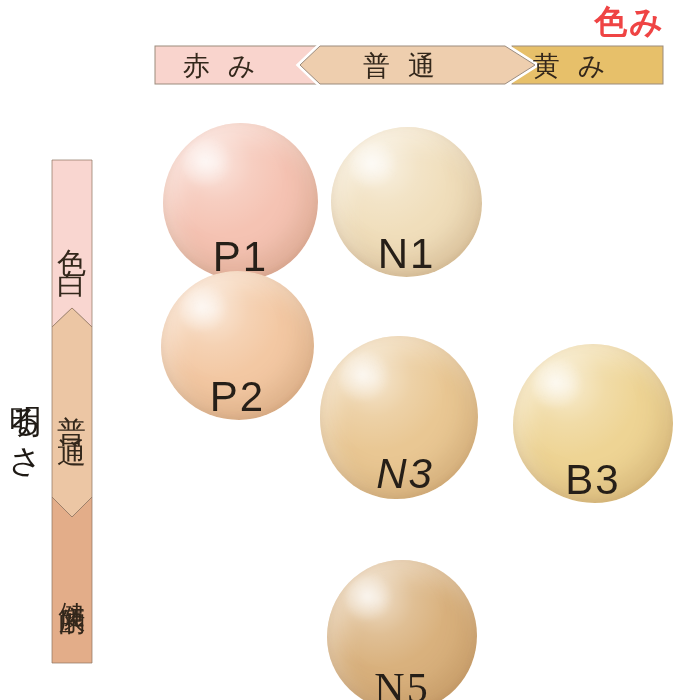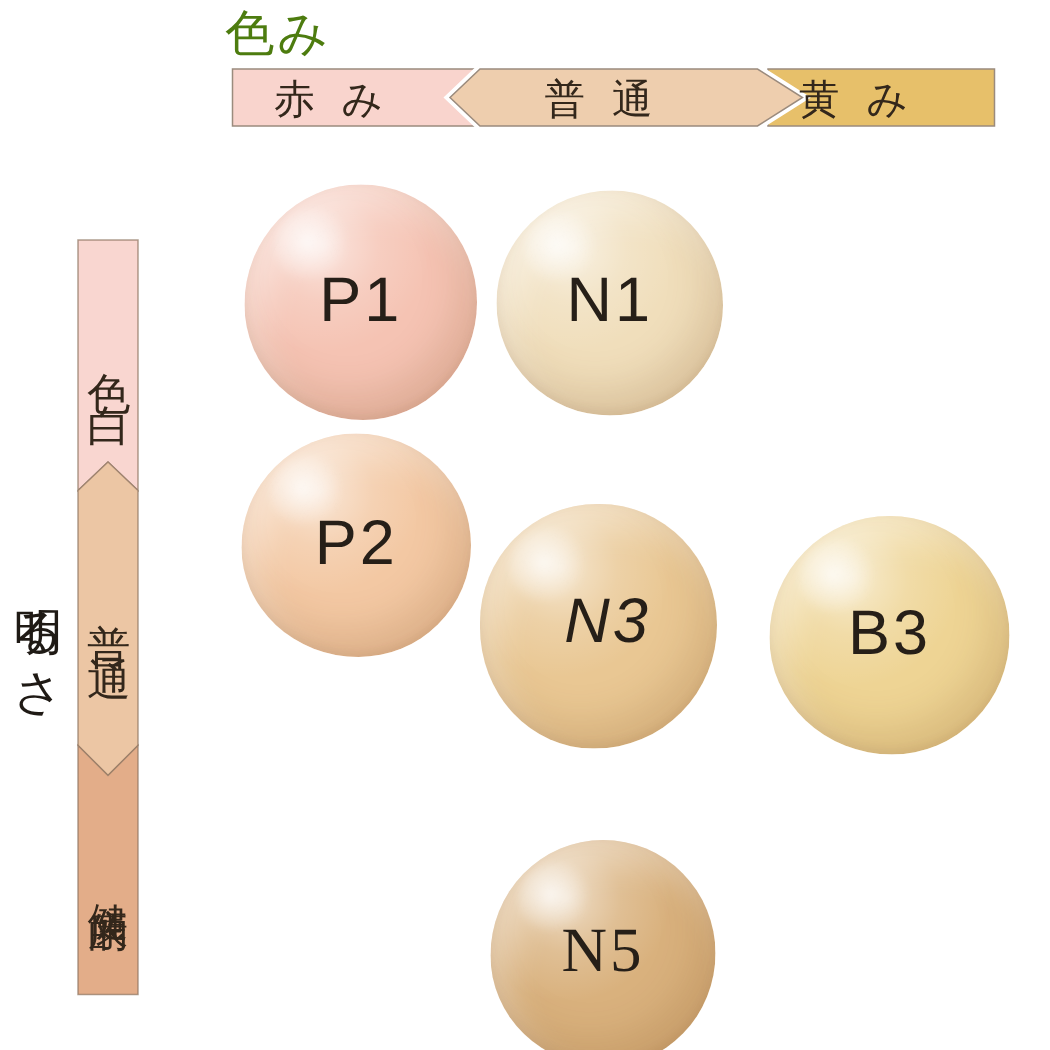--- a/index.html
+++ b/index.html
@@ -5,21 +5,21 @@
   html,body{margin:0;padding:0;}
   body{
     width:700px;height:700px;background:#ffffff;position:relative;overflow:hidden;
     font-family:"Liberation Sans","DejaVu Sans",sans-serif;color:#2b2118;
   }
   .abs{position:absolute;}
 
   
   .x-title{
     left:150px;top:0px;width:515px;height:40px;
-    text-align:left;font-size:33px;font-weight:400;letter-spacing:2px;color:#4d7c0f;
+    text-align:right;font-size:33px;font-weight:700;letter-spacing:2px;color:#ef4444;
   }
   .y-title{
     left:2px;top:358px;width:46px;height:130px;
     writing-mode:vertical-rl;text-orientation:upright;
     display:flex;align-items:center;justify-content:center;
     font-size:33px;font-weight:500;letter-spacing:3px;color:#1f1a15;
   }
 
   
   .x-bar{left:150px;top:44px;}
@@ -40,36 +40,36 @@
   
   .blob{
     border-radius:50% 50% 49% 51% / 51% 50% 50% 49%;
     background:
       radial-gradient(circle at 34% 26%, rgba(255,255,255,.55) 0%, rgba(255,255,255,.18) 24%, rgba(255,255,255,0) 46%),
       var(--c,#eee);
     box-shadow:
       inset -10px -16px 26px rgba(125,75,30,.18),
       inset 12px 16px 22px rgba(255,255,255,.38),
       inset 0 -3px 6px rgba(120,70,30,.10);
-    display:flex;align-items:center;justify-content:center;
+    display:flex;align-items:flex-end;justify-content:center;
   }
   .blob::before{ 
     content:"";position:absolute;left:12%;top:10%;width:34%;height:30%;
     border-radius:50%;
     background:radial-gradient(circle at 45% 45%, rgba(255,255,255,.75), rgba(255,255,255,0) 70%);
     transform:rotate(-25deg);
     filter:blur(2px);
   }
   .blob .shade-label{
     font-size:42px;letter-spacing:2px;color:#261f18;line-height:1;
     transform:translateY(-2px);
   }
   .blob.p1{left:163px;top:123px;width:155px;height:157px;}
   .blob.n1{left:331px;top:127px;width:151px;height:150px;border-radius:51% 49% 50% 50% / 50% 51% 49% 50%;}
-  .blob.p2{left:161px;top:289px;width:153px;height:149px;}
+  .blob.p2{left:161px;top:271px;width:153px;height:149px;}
   .blob.n3{left:320px;top:336px;width:158px;height:163px;border-radius:50% 50% 52% 48% / 49% 50% 51% 50%;}
   .blob.n3 .shade-label{transform:translate(6px,-4px);font-style:italic;}
   .blob.b3{left:513px;top:344px;width:160px;height:159px;}
   .blob.n5{left:327px;top:560px;width:150px;height:151px;font-family:Liberation Serif, serif;}
 </style>
 </head>
 <body>
 
 <div class="abs x-title">色み</div>
 

